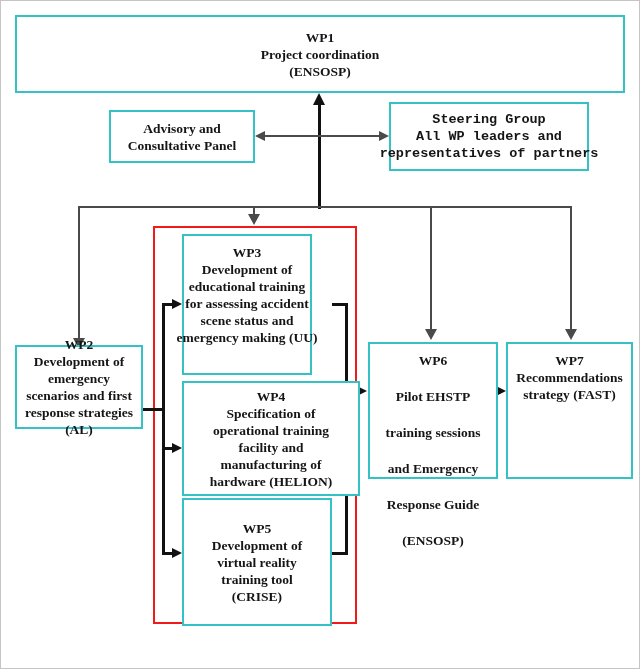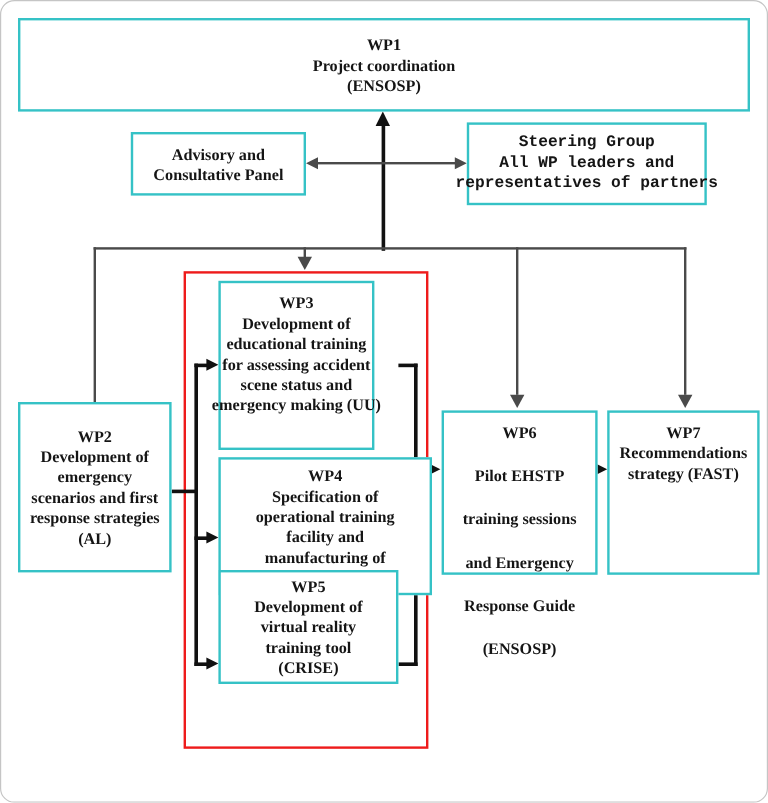--- a/index.html
+++ b/index.html
@@ -1,18 +1,18 @@
 <!DOCTYPE html>
 <html><head>
 <meta charset="utf-8">
 <style>
   html,body{margin:0;padding:0;background:#ffffff;}
   .page{
     position:relative;width:640px;height:669px;box-sizing:border-box;
-    background:#ffffff;border:1px solid #c5c5c5;border-radius:12px;
+    background:#ffffff;border:1px solid #c5c5c5;border-radius:0;
     font-family:"Liberation Serif","DejaVu Serif",serif;
     overflow:hidden;
   }
   .box{
     position:absolute;box-sizing:border-box;background:#ffffff;
     border:2px solid #35c2c6;
     display:flex;flex-direction:column;justify-content:center;align-items:center;
     text-align:center;font-weight:bold;color:#151515;
     font-size:13.5px;line-height:17px;z-index:4;
   }
@@ -92,21 +92,21 @@
     <span class="ln">Advisory and</span>
     <span class="ln">Consultative Panel</span>
   </div>
 
   <div class="box" style="left:388px;top:101px;width:200px;height:69px;font-family:Liberation Mono, monospace;">
     <span class="ln">Steering Group</span>
     <span class="ln">All WP leaders and</span>
     <span class="ln">representatives of partners</span>
   </div>
 
-  <div class="box" style="left:14px;top:334px;width:128px;height:142px;">
+  <div class="box" style="left:14px;top:344px;width:128px;height:84px;">
     <span class="ln">WP2</span>
     <span class="ln">Development of</span>
     <span class="ln">emergency</span>
     <span class="ln">scenarios and first</span>
     <span class="ln">response strategies</span>
     <span class="ln">(AL)</span>
   </div>
 
   <div class="box va-top" style="left:181px;top:233px;width:130px;height:141px;">
     <span class="ln">WP3</span>
@@ -119,21 +119,21 @@
 
   <div class="box" style="left:181px;top:380px;width:178px;height:115px;">
     <span class="ln">WP4</span>
     <span class="ln">Specification of</span>
     <span class="ln">operational training</span>
     <span class="ln">facility and</span>
     <span class="ln">manufacturing of</span>
     <span class="ln">hardware (HELION)</span>
   </div>
 
-  <div class="box" style="left:181px;top:474px;width:150px;height:95px;">
+  <div class="box" style="left:181px;top:497px;width:150px;height:128px;">
     <span class="ln">WP5</span>
     <span class="ln">Development of</span>
     <span class="ln">virtual reality</span>
     <span class="ln">training tool</span>
     <span class="ln">(CRISE)</span>
   </div>
 
   <div class="box va-top" style="left:367px;top:341px;width:130px;height:137px;gap:19px;">
     <span class="ln">WP6</span>
     <span class="ln">Pilot EHSTP</span>

